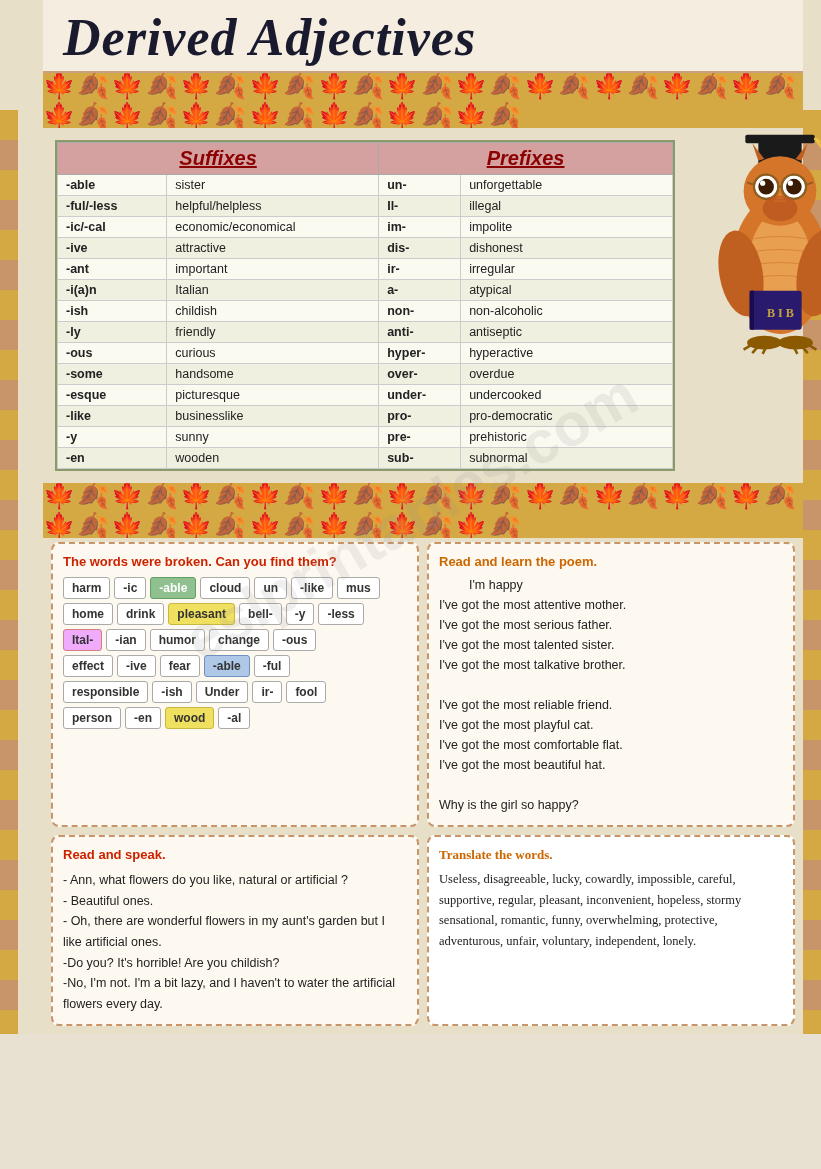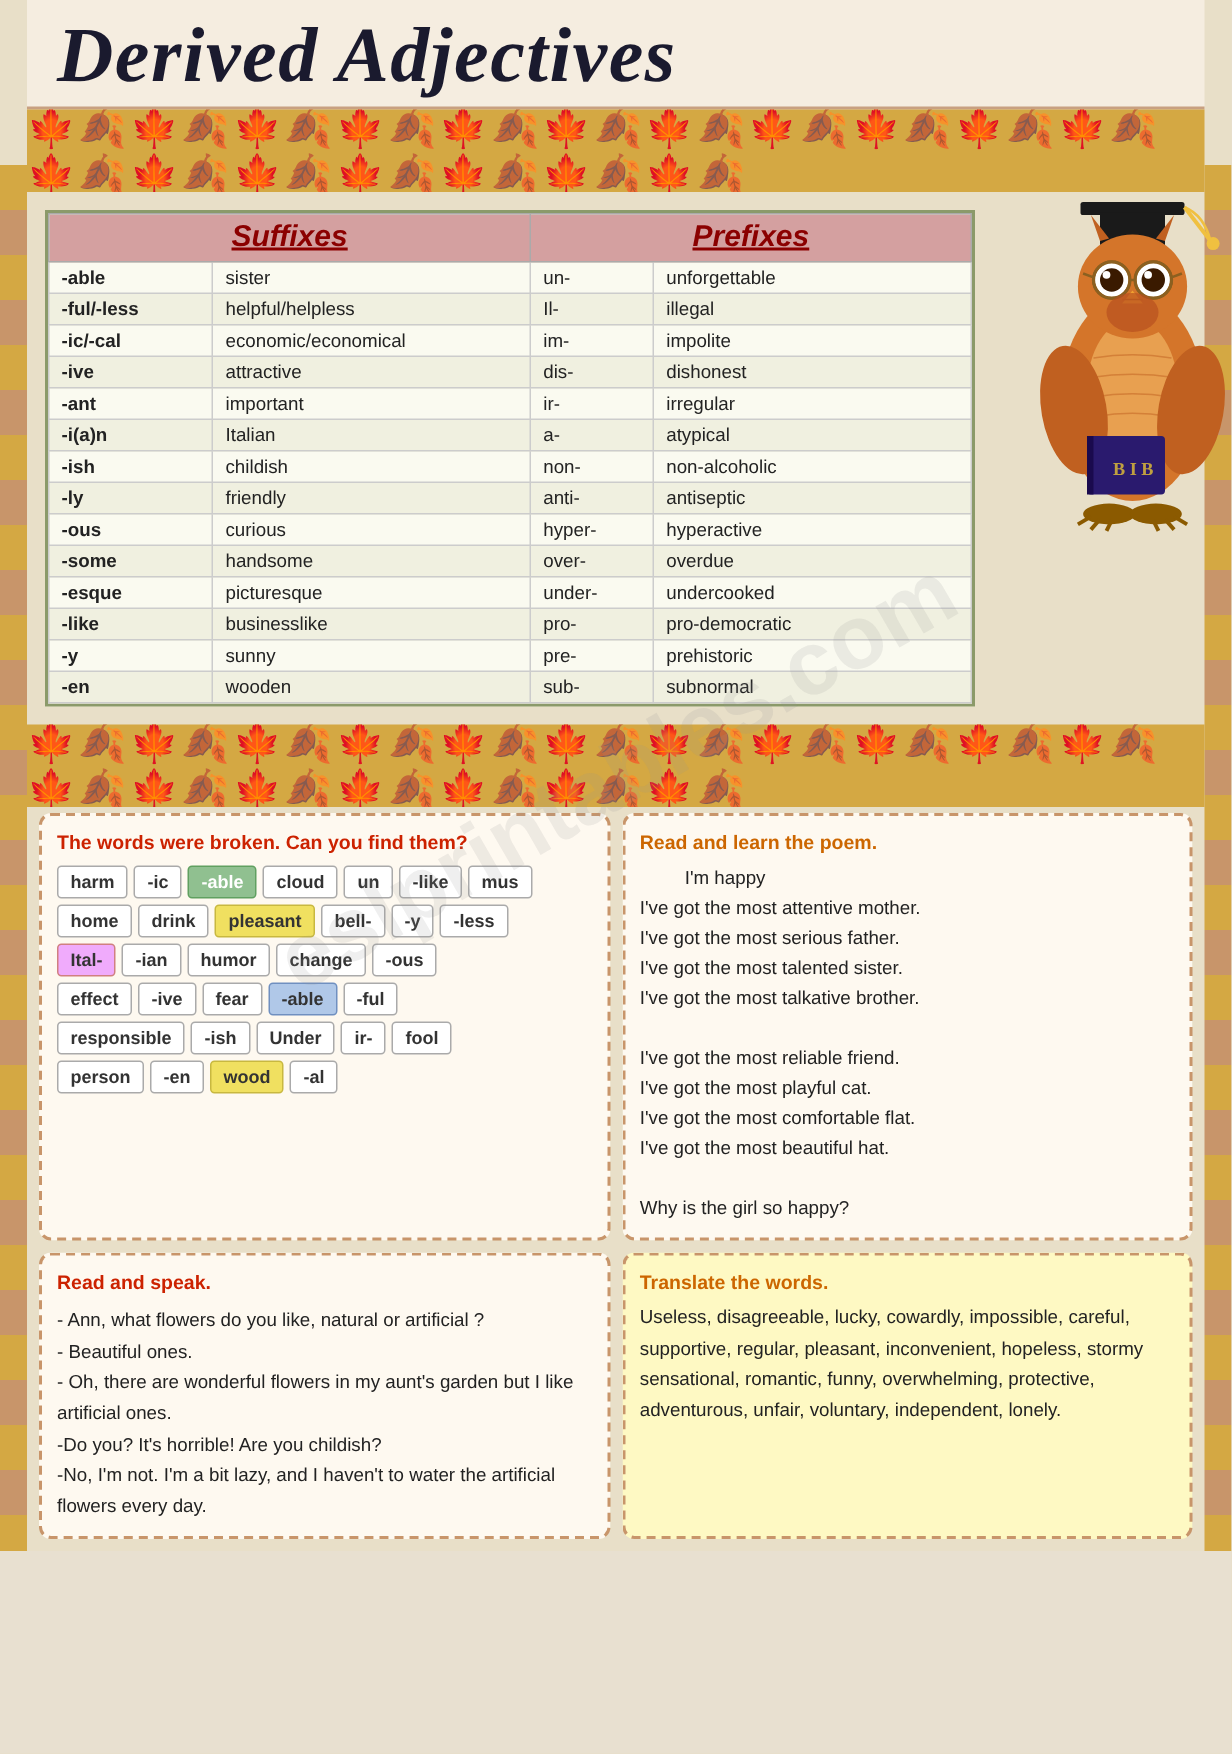--- a/index.html
+++ b/index.html
@@ -83,21 +83,21 @@
       color: #222;
     }
     .adj-table tr:nth-child(even) td {
       background: #f0f0e0;
     }
     .adj-table tr:nth-child(odd) td {
       background: #fafaf0;
     }
     .col-suffix { width: 80px; font-weight: bold; color: #333; }
     .col-example { width: 155px; }
-    .col-prefix { width: 60px; font-weight: normal; color: #333; }
+    .col-prefix { width: 60px; font-weight: bold; color: #333; }
     .col-pexample { width: 155px; }
 
     
     .owl-area {
       flex: 0 0 175px;
       position: relative;
       display: flex;
       align-items: flex-start;
       justify-content: center;
     }
@@ -199,41 +199,43 @@
     .speak-section {
       flex: 1;
       background: #fef9f0;
       border: 2px dashed #c8956a;
       border-radius: 8px;
       padding: 10px;
     }
 
     .translate-section {
       flex: 1;
-      background: #fef9c3;
+      background: #ffffff;
       border: 2px dashed #c8956a;
       border-radius: 8px;
       padding: 10px;
+      font-family: Liberation Serif, serif;
     }
 
     .speak-text {
       font-size: 12.5px;
       line-height: 1.65;
       color: #222;
     }
     .translate-text {
       font-size: 12.5px;
       line-height: 1.65;
       color: #222;
     }
 
     
     .page-wrapper {
       position: relative;
       background: #e8dfc8;
+      padding-left: 25px;
     }
     .side-leaves-left {
       position: absolute;
       left: 0;
       top: 110px;
       bottom: 0;
       width: 18px;
       background: repeating-linear-gradient(
         to bottom,
         #d4a843 0px, #d4a843 30px,

